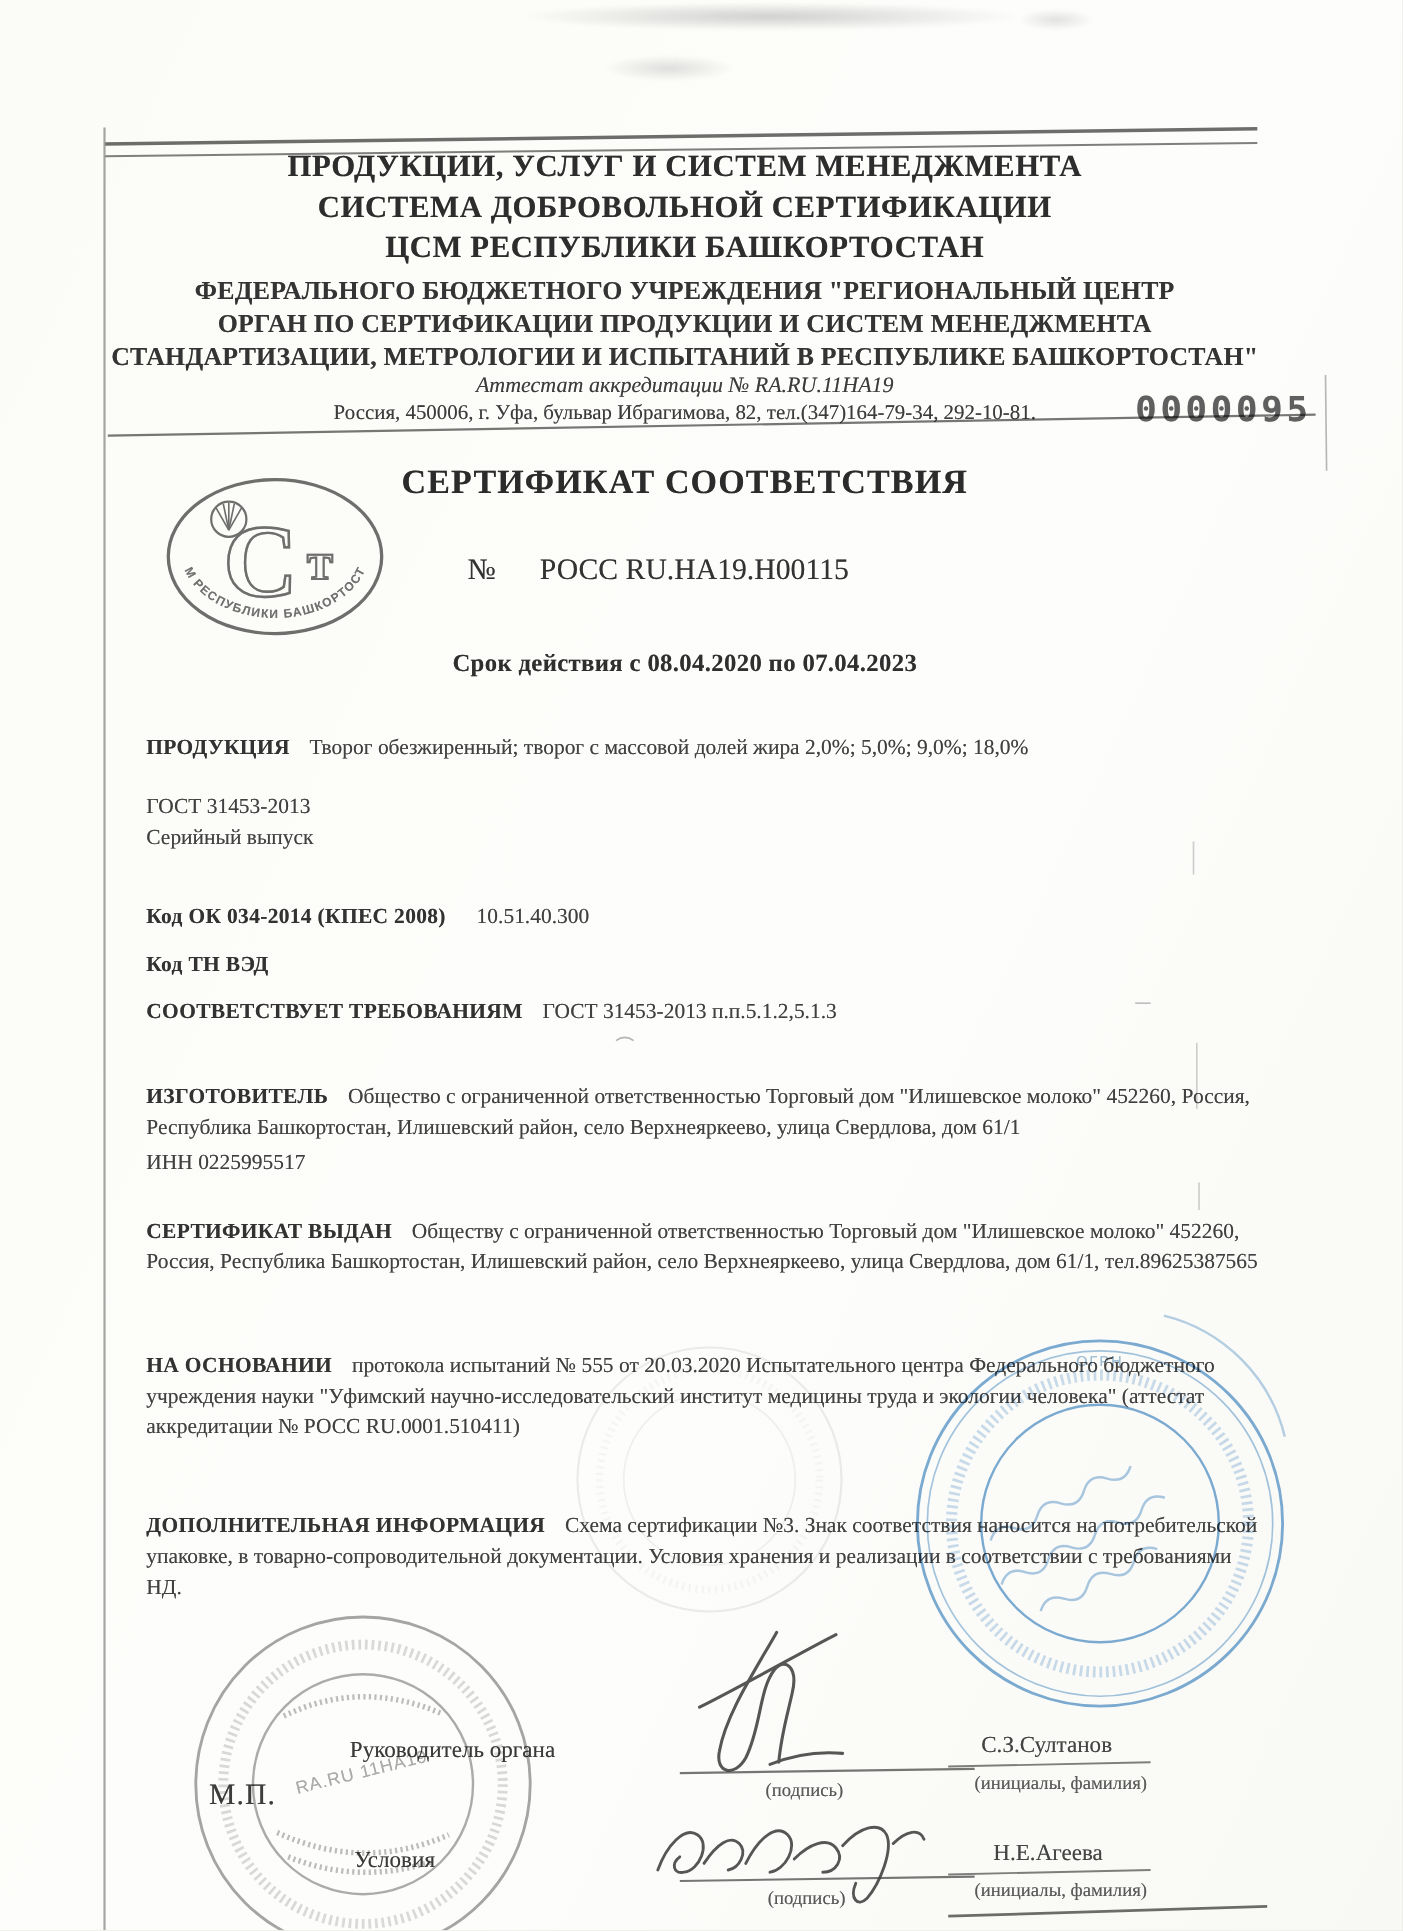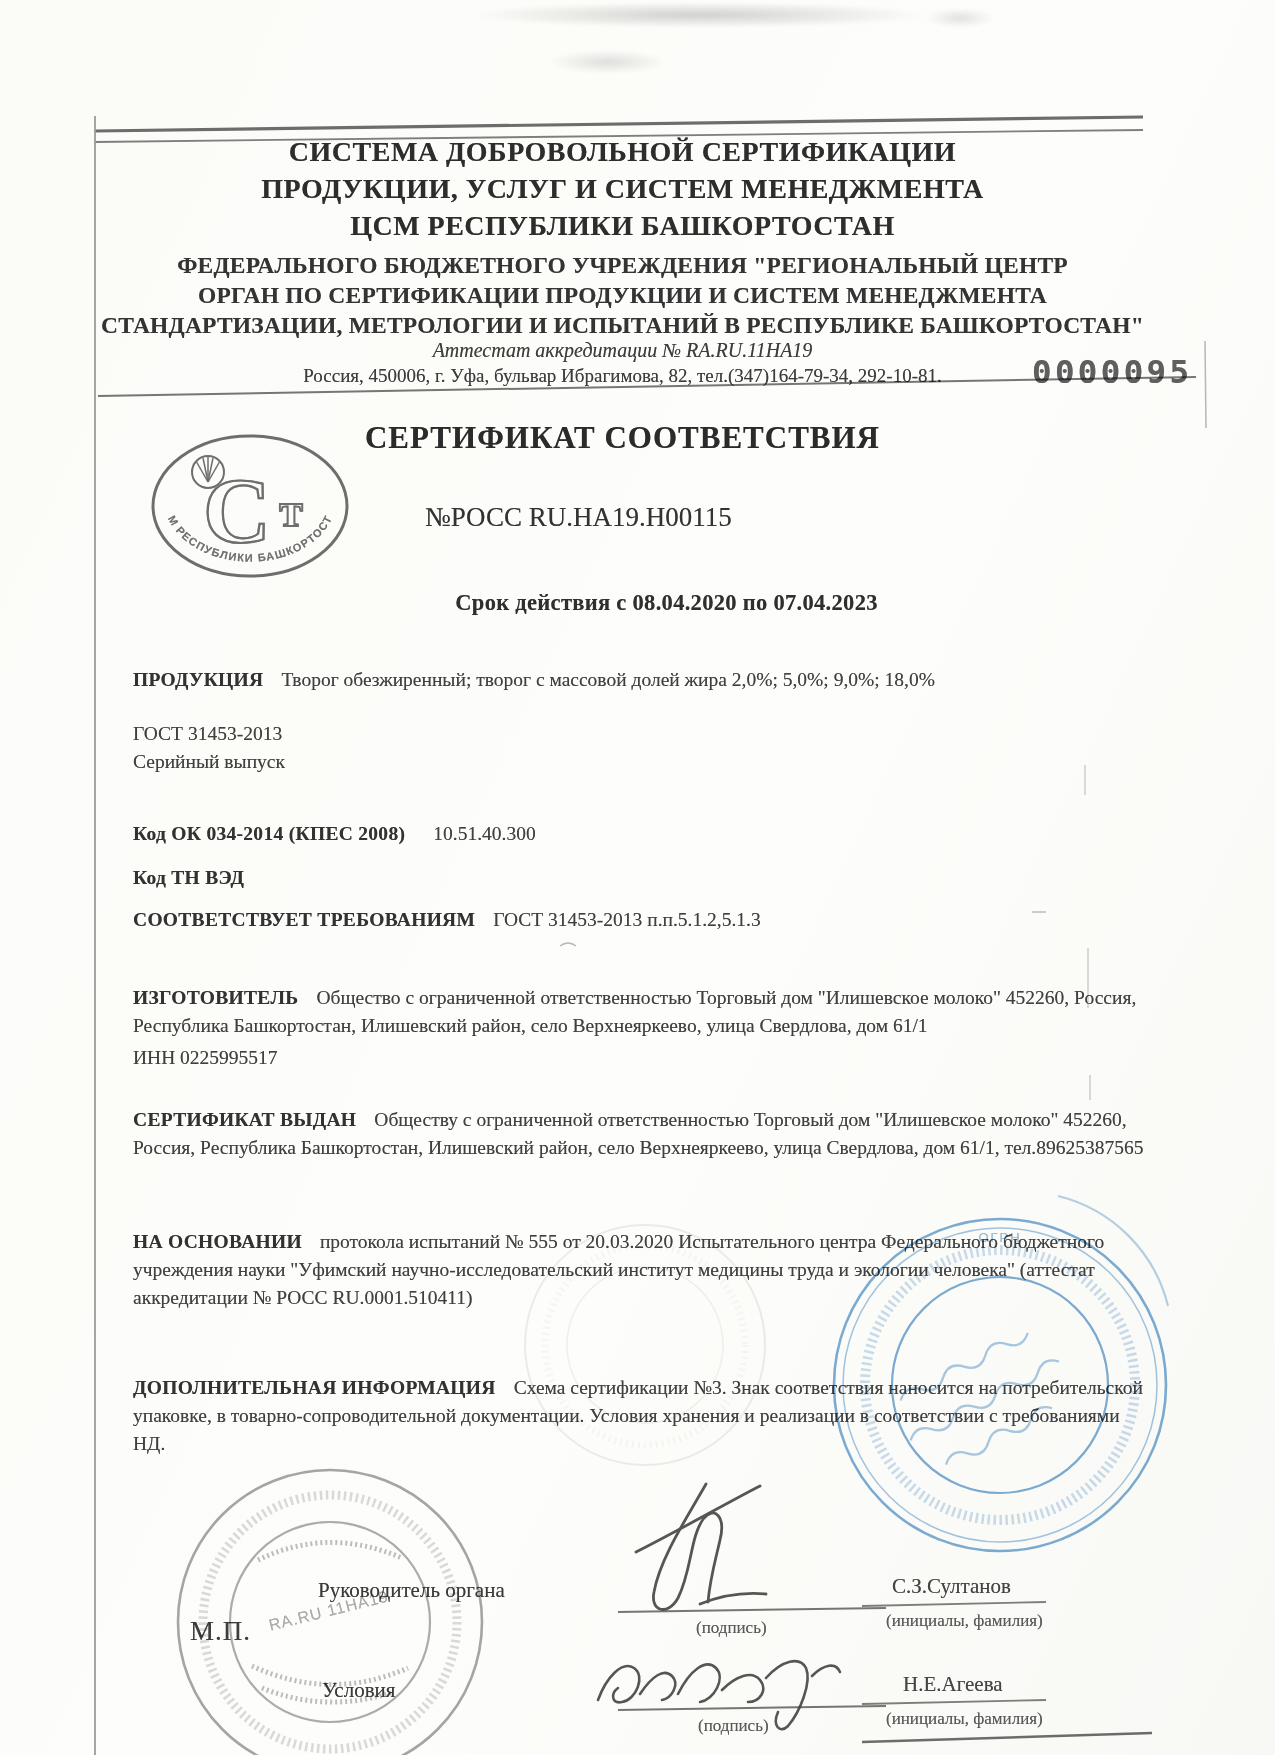--- a/index.html
+++ b/index.html
@@ -11,21 +11,21 @@
     text-shadow:0 0 .6px rgba(70,70,70,.55);
   }
   .abs{position:absolute;margin:0;}
   .ctr{left:95px;width:1055px;text-align:center;}
   .sys-line{font-size:28px;font-weight:bold;color:#2d2d2d;letter-spacing:.5px;line-height:37px;}
   .org-line{font-size:23.5px;font-weight:bold;color:#343434;line-height:30px;letter-spacing:.2px;}
   .accred{font-size:20px;color:#3c3c3c;font-style:italic;}
   .addr{font-size:19px;color:#3c3c3c;}
   .title{font-size:31px;font-weight:bold;color:#2b2b2b;letter-spacing:1px;}
   .certnum{font-size:27px;color:#333;}
-  .validity{font-size:22.5px;font-weight:bold;color:#2f2f2f;letter-spacing:.3px;padding-left:44px;}
+  .validity{font-size:22.5px;font-weight:bold;color:#2f2f2f;letter-spacing:.3px;}
   .serial{
     font-family:"DejaVu Sans Mono",monospace;font-size:29px;font-weight:600;
     color:#4a4a4a;letter-spacing:3px;opacity:.88;transform:scale(1.12,1.08);transform-origin:left top;
     filter:blur(.3px);
   }
   .body-sec{left:133px;width:1018px;font-size:19.5px;line-height:28px;color:#404040;text-align:left;}
   .lbl{font-weight:bold;color:#323232;margin-right:18px;letter-spacing:.3px;}
   .sig-label{font-size:21px;color:#3a3a3a;}
   .sig-name{font-size:21px;color:#444;}
   .caption{font-size:17px;color:#5a5a5a;}
@@ -38,40 +38,40 @@
 </head>
 <body>
 
 <div id="page">
 
   <div class="smudge" style="left:470px;top:2px;width:460px;height:26px;background:radial-gradient(ellipse,rgba(110,110,110,.30),transparent 70%);"></div>
   <div class="smudge" style="left:548px;top:50px;width:120px;height:24px;background:radial-gradient(ellipse,rgba(120,120,120,.22),transparent 70%);"></div>
   <div class="smudge" style="left:925px;top:8px;width:70px;height:20px;background:radial-gradient(ellipse,rgba(120,120,120,.2),transparent 70%);"></div>
 
   <div class="abs ctr txt" style="top:133px">
+    <div class="sys-line">ПРОДУКЦИИ, УСЛУГ И СИСТЕМ МЕНЕДЖМЕНТА</div>
     <div class="sys-line">СИСТЕМА ДОБРОВОЛЬНОЙ СЕРТИФИКАЦИИ</div>
-    <div class="sys-line">ПРОДУКЦИИ, УСЛУГ И СИСТЕМ МЕНЕДЖМЕНТА</div>
     <div class="sys-line">ЦСМ РЕСПУБЛИКИ БАШКОРТОСТАН</div>
   </div>
 
   <div class="abs ctr txt" style="top:250px">
     <div class="org-line">ФЕДЕРАЛЬНОГО БЮДЖЕТНОГО УЧРЕЖДЕНИЯ "РЕГИОНАЛЬНЫЙ ЦЕНТР</div>
     <div class="org-line">ОРГАН ПО СЕРТИФИКАЦИИ ПРОДУКЦИИ И СИСТЕМ МЕНЕДЖМЕНТА</div>
     <div class="org-line">СТАНДАРТИЗАЦИИ, МЕТРОЛОГИИ И ИСПЫТАНИЙ В РЕСПУБЛИКЕ БАШКОРТОСТАН"</div>
   </div>
 
   <div class="abs ctr accred txt" style="top:339px">Аттестат аккредитации №  RA.RU.11НА19</div>
   <div class="abs ctr addr txt" style="top:365px">Россия, 450006, г. Уфа, бульвар Ибрагимова, 82, тел.(347)164-79-34, 292-10-81.</div>
 
   <div class="abs serial txt" style="left:1032px;top:354px">0000095</div>
 
   <div class="abs ctr title txt" style="top:420px">СЕРТИФИКАТ СООТВЕТСТВИЯ</div>
 
   <div class="abs certnum txt" style="left:425px;top:502px">
-    <span>№</span><span style="">РОСС RU.НА19.Н00115</span>
+    <span>№</span><span style="margin-left:40px">РОСС RU.НА19.Н00115</span>
   </div>
 
   <div class="abs ctr validity txt" style="top:590px">Срок действия с 08.04.2020 по 07.04.2023</div>
 
   <p class="abs body-sec txt" style="top:666px">
     <span class="lbl">ПРОДУКЦИЯ</span><span>Творог обезжиренный; творог с массовой долей жира 2,0%; 5,0%; 9,0%; 18,0%</span>
   </p>
   <div class="abs body-sec txt" style="top:720px">ГОСТ 31453-2013</div>
   <div class="abs body-sec txt" style="top:748px">Серийный выпуск</div>
 

